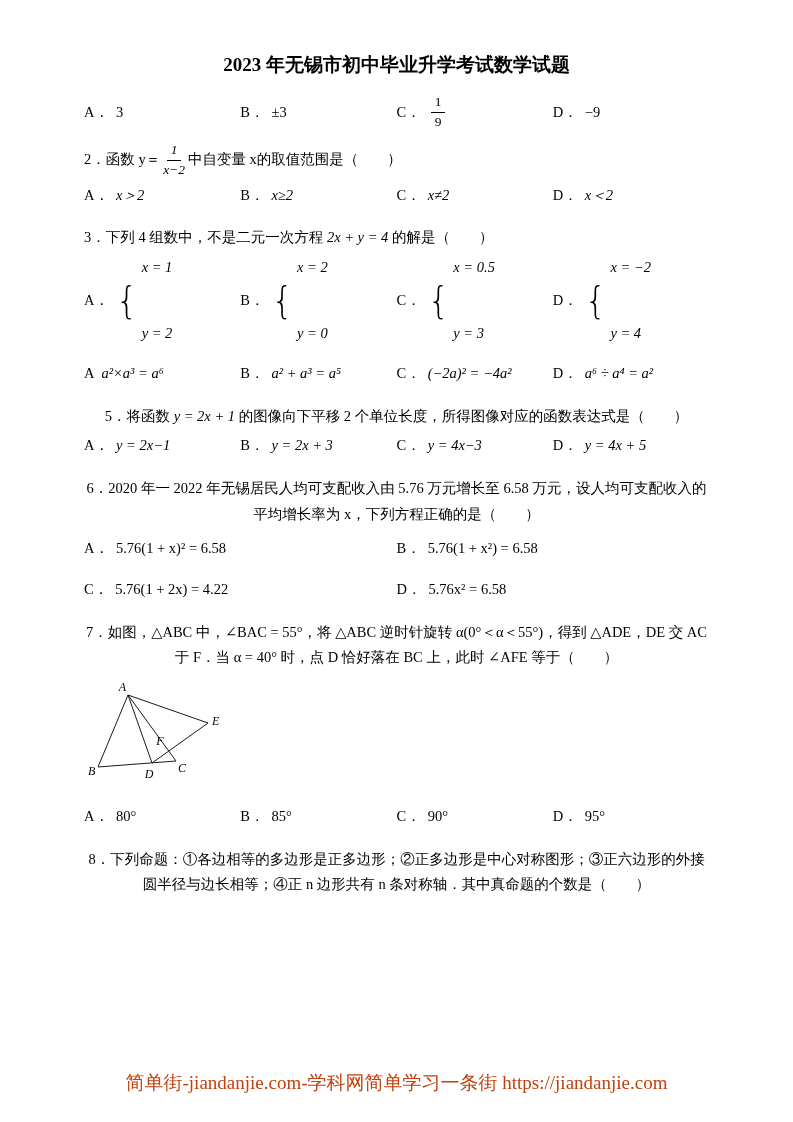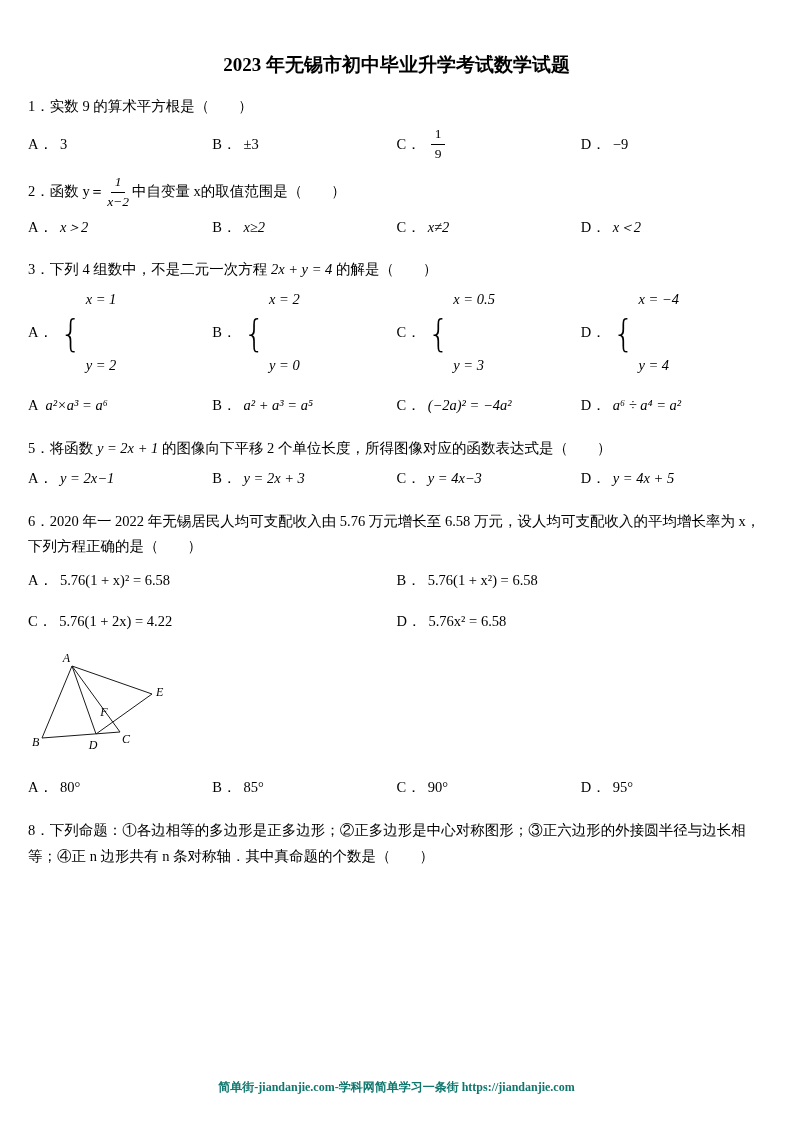--- a/index.html
+++ b/index.html
@@ -1,48 +1,47 @@
 <!DOCTYPE html>
 <html><head>
 <meta charset="utf-8">
 <style>
   html,body{margin:0;padding:0;}
   body{background:#ffffff;color:#000;font-family:"Liberation Serif","DejaVu Serif",serif;}
-  .page{position:relative;width:793px;height:1122px;background:#ffffff;padding:52px 28px 0;box-sizing:border-box;overflow:hidden;}
+  .page{position:relative;width:793px;height:1122px;background:#ffffff;padding:52px 84px 0;box-sizing:border-box;overflow:hidden;}
   .title{font-size:19px;font-weight:700;text-align:center;margin:0 0 16px;}
   .section-heading{font-size:15.5px;font-weight:700;line-height:1.85;}
   .question{margin-top:20px;}
   .question.tight{margin-top:11px;}
-  .question.loose{margin-top:21px;}
+  .question.loose{margin-top:21px;text-align:center;}
   .stem{font-size:14.5px;line-height:1.75;}
   .math{font-style:italic;}
   .options{display:grid;grid-template-columns:repeat(4,1fr);align-items:center;margin-top:7px;font-size:14.5px;}
   .options.cols-2{grid-template-columns:1fr 1fr;row-gap:22px;}
   .opt{display:flex;align-items:center;}
   .opt-label{margin-right:7px;white-space:nowrap;}
   .frac{display:inline-flex;flex-direction:column;align-items:center;vertical-align:middle;line-height:1.25;font-size:13.5px;margin:0 3px;}
   .frac .fnum{padding:0 4px 1px;border-bottom:1px solid #000;}
   .frac .fden{padding-top:1px;}
   .brace{font-family:"DejaVu Sans",sans-serif;font-size:34px;font-weight:300;line-height:1;margin-right:4px;transform:scaleY(1.08);display:inline-block;}
   .sys-eqs{display:inline-flex;flex-direction:column;row-gap:1px;line-height:1.45;gap:45px;}
   .figure{margin:10px 0 2px 2px;display:block;}
   .figure line,.figure path{stroke:#1a1a1a;stroke-width:1;fill:none;}
   .figure text{font-size:12px;font-style:italic;fill:#000;font-family:"Liberation Serif",serif;}
-  .footer{position:absolute;left:0;right:0;bottom:26px;text-align:center;color:#0f766e;font-size:12px;font-weight:bold;}
+  .footer{position:absolute;left:0;right:0;bottom:26px;text-align:center;color:#c2410c;font-size:19px;}
 </style>
 </head>
 <body>
 
 <div class="page">
 
   <h1 class="title">2023 年无锡市初中毕业升学考试数学试题</h1>
 
 
   <div class="question tight">
-    <div class="stem">1．实数 9 的算术平方根是（　　）</div>
     <div class="options">
       <div class="opt">
         <span class="opt-label">A．</span>
         <span>3</span>
       </div>
       <div class="opt">
         <span class="opt-label">B．</span>
         <span>±3</span>
       </div>
       <div class="opt">
@@ -112,21 +111,21 @@
         <span class="brace">{</span>
         <span class="sys-eqs">
           <span class="math">x = 0.5</span>
           <span class="math">y = 3</span>
         </span>
       </div>
       <div class="opt">
         <span class="opt-label">D．</span>
         <span class="brace">{</span>
         <span class="sys-eqs">
-          <span class="math">x = −4</span>
+          <span class="math">x = −2</span>
           <span class="math">y = 4</span>
         </span>
       </div>
     </div>
   </div>
 
   <div class="question">
     <div class="options">
       <div class="opt">
         <span class="opt-label">A</span>
@@ -187,20 +186,21 @@
         <span>5.76(1 + 2x) = 4.22</span>
       </div>
       <div class="opt">
         <span class="opt-label">D．</span>
         <span>5.76x² = 6.58</span>
       </div>
     </div>
   </div>
 
   <div class="question loose">
+    <div class="stem">7．如图，△ABC 中，∠BAC = 55°，将 △ABC 逆时针旋转 α(0°＜α＜55°)，得到 △ADE，DE 交 AC 于 F．当 α = 40° 时，点 D 恰好落在 BC 上，此时 ∠AFE 等于（　　）</div>
 
     <svg class="figure" width="160" height="114" viewBox="0 0 160 114">
       <path d="M42,14 L12,86 L90,80 Z"></path>
       <line x1="42" y1="14" x2="66" y2="82"></line>
       <line x1="42" y1="14" x2="122" y2="42"></line>
       <line x1="66" y1="82" x2="122" y2="42"></line>
       <text x="40" y="10" text-anchor="end">A</text>
       <text x="2" y="94" text-anchor="start">B</text>
       <text x="92" y="91" text-anchor="start">C</text>
       <text x="63" y="97" text-anchor="middle">D</text>

